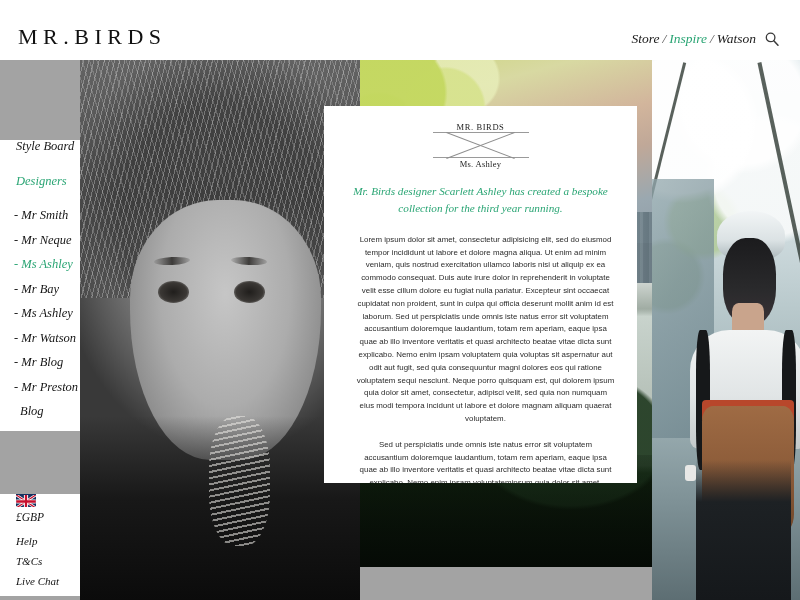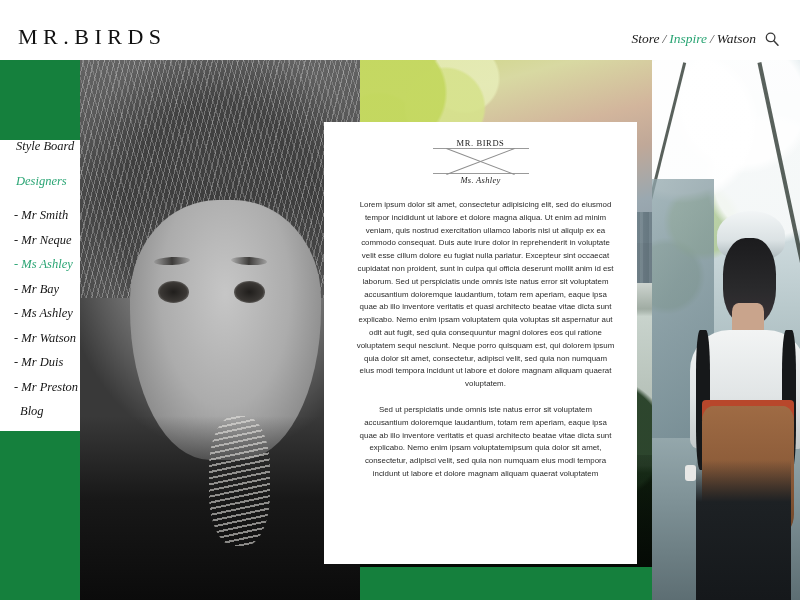--- a/index.html
+++ b/index.html
@@ -7,21 +7,21 @@
   html, body {
     margin: 0; padding: 0;
     width: 800px; height: 600px;
     background: #ffffff;
     overflow: hidden;
     font-family: "Liberation Serif", serif;
   }
   #page {
     position: relative;
     width: 800px; height: 600px;
-    background: #15803d;
+    background: #a3a3a3;
     overflow: hidden;
     padding-left: 11px;
   }
 
   
   #header {
     position: absolute;
     left: 0; top: 0;
     width: 800px; height: 60px;
     z-index: 40;
@@ -296,22 +296,22 @@
     margin-bottom: 9px;
     white-space: nowrap;
     cursor: pointer;
     text-decoration: none;
   }
   .foot-item.cur { font-size: 11.5px; margin-bottom: 12px; }
 
   
   #card {
     position: absolute;
-    left: 324px; top: 122px;
-    width: 313px; height: 442px;
+    left: 324px; top: 106px;
+    width: 313px; height: 377px;
     background: #ffffff;
     z-index: 20;
     padding: 16px 18px 0 18px;
     overflow: hidden;
   }
   #card-mark {
     width: 96px;
     margin: 0 auto 12px auto;
     text-align: center;
   }
@@ -339,21 +339,20 @@
   #card-mark .rule {
     height: 1px; background: #9a9a9a; width: 100%;
   }
   #card-mark .mk-bot {
     font-family: "Liberation Serif", serif;
     font-size: 8.5px;
     letter-spacing: 0.3px;
     color: #1c1c1c;
     line-height: 1.4;
     padding-top: 1px;
-    font-style: italic;
   }
   #card-head {
     text-align: center;
     font-family: "Liberation Serif", serif;
     font-style: italic;
     font-size: 11.2px;
     line-height: 1.55;
     color: #2aa574;
     margin: 0 0 16px 0;
     padding: 0 2px;
@@ -430,34 +429,50 @@
 
   <div id="sidebar">
     <a class="side-item head" href="#">Style Board</a>
     <a class="side-item head green" href="#">Designers</a>
     <a class="side-item sub" href="#">- Mr Smith</a>
     <a class="side-item sub" href="#">- Mr Neque</a>
     <a class="side-item sub green" href="#">- Ms Ashley</a>
     <a class="side-item sub" href="#">- Mr Bay</a>
     <a class="side-item sub" href="#">- Ms Ashley</a>
     <a class="side-item sub" href="#">- Mr Watson</a>
-    <a class="side-item sub" href="#">- Mr Duis</a>
+    <a class="side-item sub" href="#">- Mr Blog</a>
     <a class="side-item sub" href="#">- Mr Preston</a>
     <a class="side-item blog" href="#">Blog</a>
   </div>
 
+  <div id="footer">
+    <span id="flag-icon">
+      <svg width="20" height="13" viewBox="0 0 60 40" aria-hidden="true">
+        <rect width="60" height="40" fill="#16305f"></rect>
+        <path d="M0,0 L60,40 M60,0 L0,40" stroke="#ffffff" stroke-width="8"></path>
+        <path d="M0,0 L60,40 M60,0 L0,40" stroke="#c8102e" stroke-width="4"></path>
+        <path d="M30,0 L30,40 M0,20 L60,20" stroke="#ffffff" stroke-width="13"></path>
+        <path d="M30,0 L30,40 M0,20 L60,20" stroke="#c8102e" stroke-width="7"></path>
+      </svg>
+    </span>
+    <a class="foot-item cur" href="#">£GBP</a>
+    <a class="foot-item" href="#">Help</a>
+    <a class="foot-item" href="#">T&amp;Cs</a>
+    <a class="foot-item" href="#">Live Chat</a>
+  </div>
 
   <div id="card">
 
     <div id="card-mark">
       <div class="mk-top">MR. BIRDS</div>
       <div class="rule"></div>
       <div class="mk-x"></div>
       <div class="rule"></div>
       <div class="mk-bot">Ms. Ashley</div>
     </div>
 
+    <div id="card-head">Mr. Birds designer Scarlett Ashley  has created a bespoke collection for the third year running.</div>
 
     <p class="card-para">Lorem ipsum dolor sit amet, consectetur adipisicing elit, sed do eiusmod tempor incididunt ut labore et dolore magna aliqua. Ut enim ad minim veniam, quis nostrud exercitation ullamco laboris nisi ut aliquip ex ea commodo consequat. Duis aute irure dolor in reprehenderit in voluptate velit esse cillum dolore eu fugiat nulla pariatur. Excepteur sint occaecat cupidatat non proident, sunt in culpa qui officia deserunt mollit anim id est laborum. Sed ut perspiciatis unde omnis iste natus error sit voluptatem accusantium doloremque laudantium, totam rem aperiam, eaque ipsa quae ab illo inventore veritatis et quasi architecto beatae vitae dicta sunt explicabo. Nemo enim ipsam voluptatem quia voluptas sit aspernatur aut odit aut fugit, sed quia consequuntur magni dolores eos qui ratione voluptatem sequi nesciunt. Neque porro quisquam est, qui dolorem ipsum quia dolor sit amet, consectetur, adipisci velit, sed quia non numquam eius modi tempora incidunt ut labore et dolore magnam aliquam quaerat voluptatem.</p>
     <p class="card-para">Sed ut perspiciatis unde omnis iste natus error sit voluptatem accusantium doloremque laudantium, totam rem aperiam, eaque ipsa quae ab illo inventore veritatis et quasi architecto beatae vitae dicta sunt explicabo. Nemo enim ipsam voluptatemipsum quia dolor sit amet, consectetur, adipisci velit, sed quia non numquam eius modi tempora incidunt ut labore et dolore magnam aliquam quaerat voluptatem</p>
   </div>
 
 </div>
 
 </body></html>

